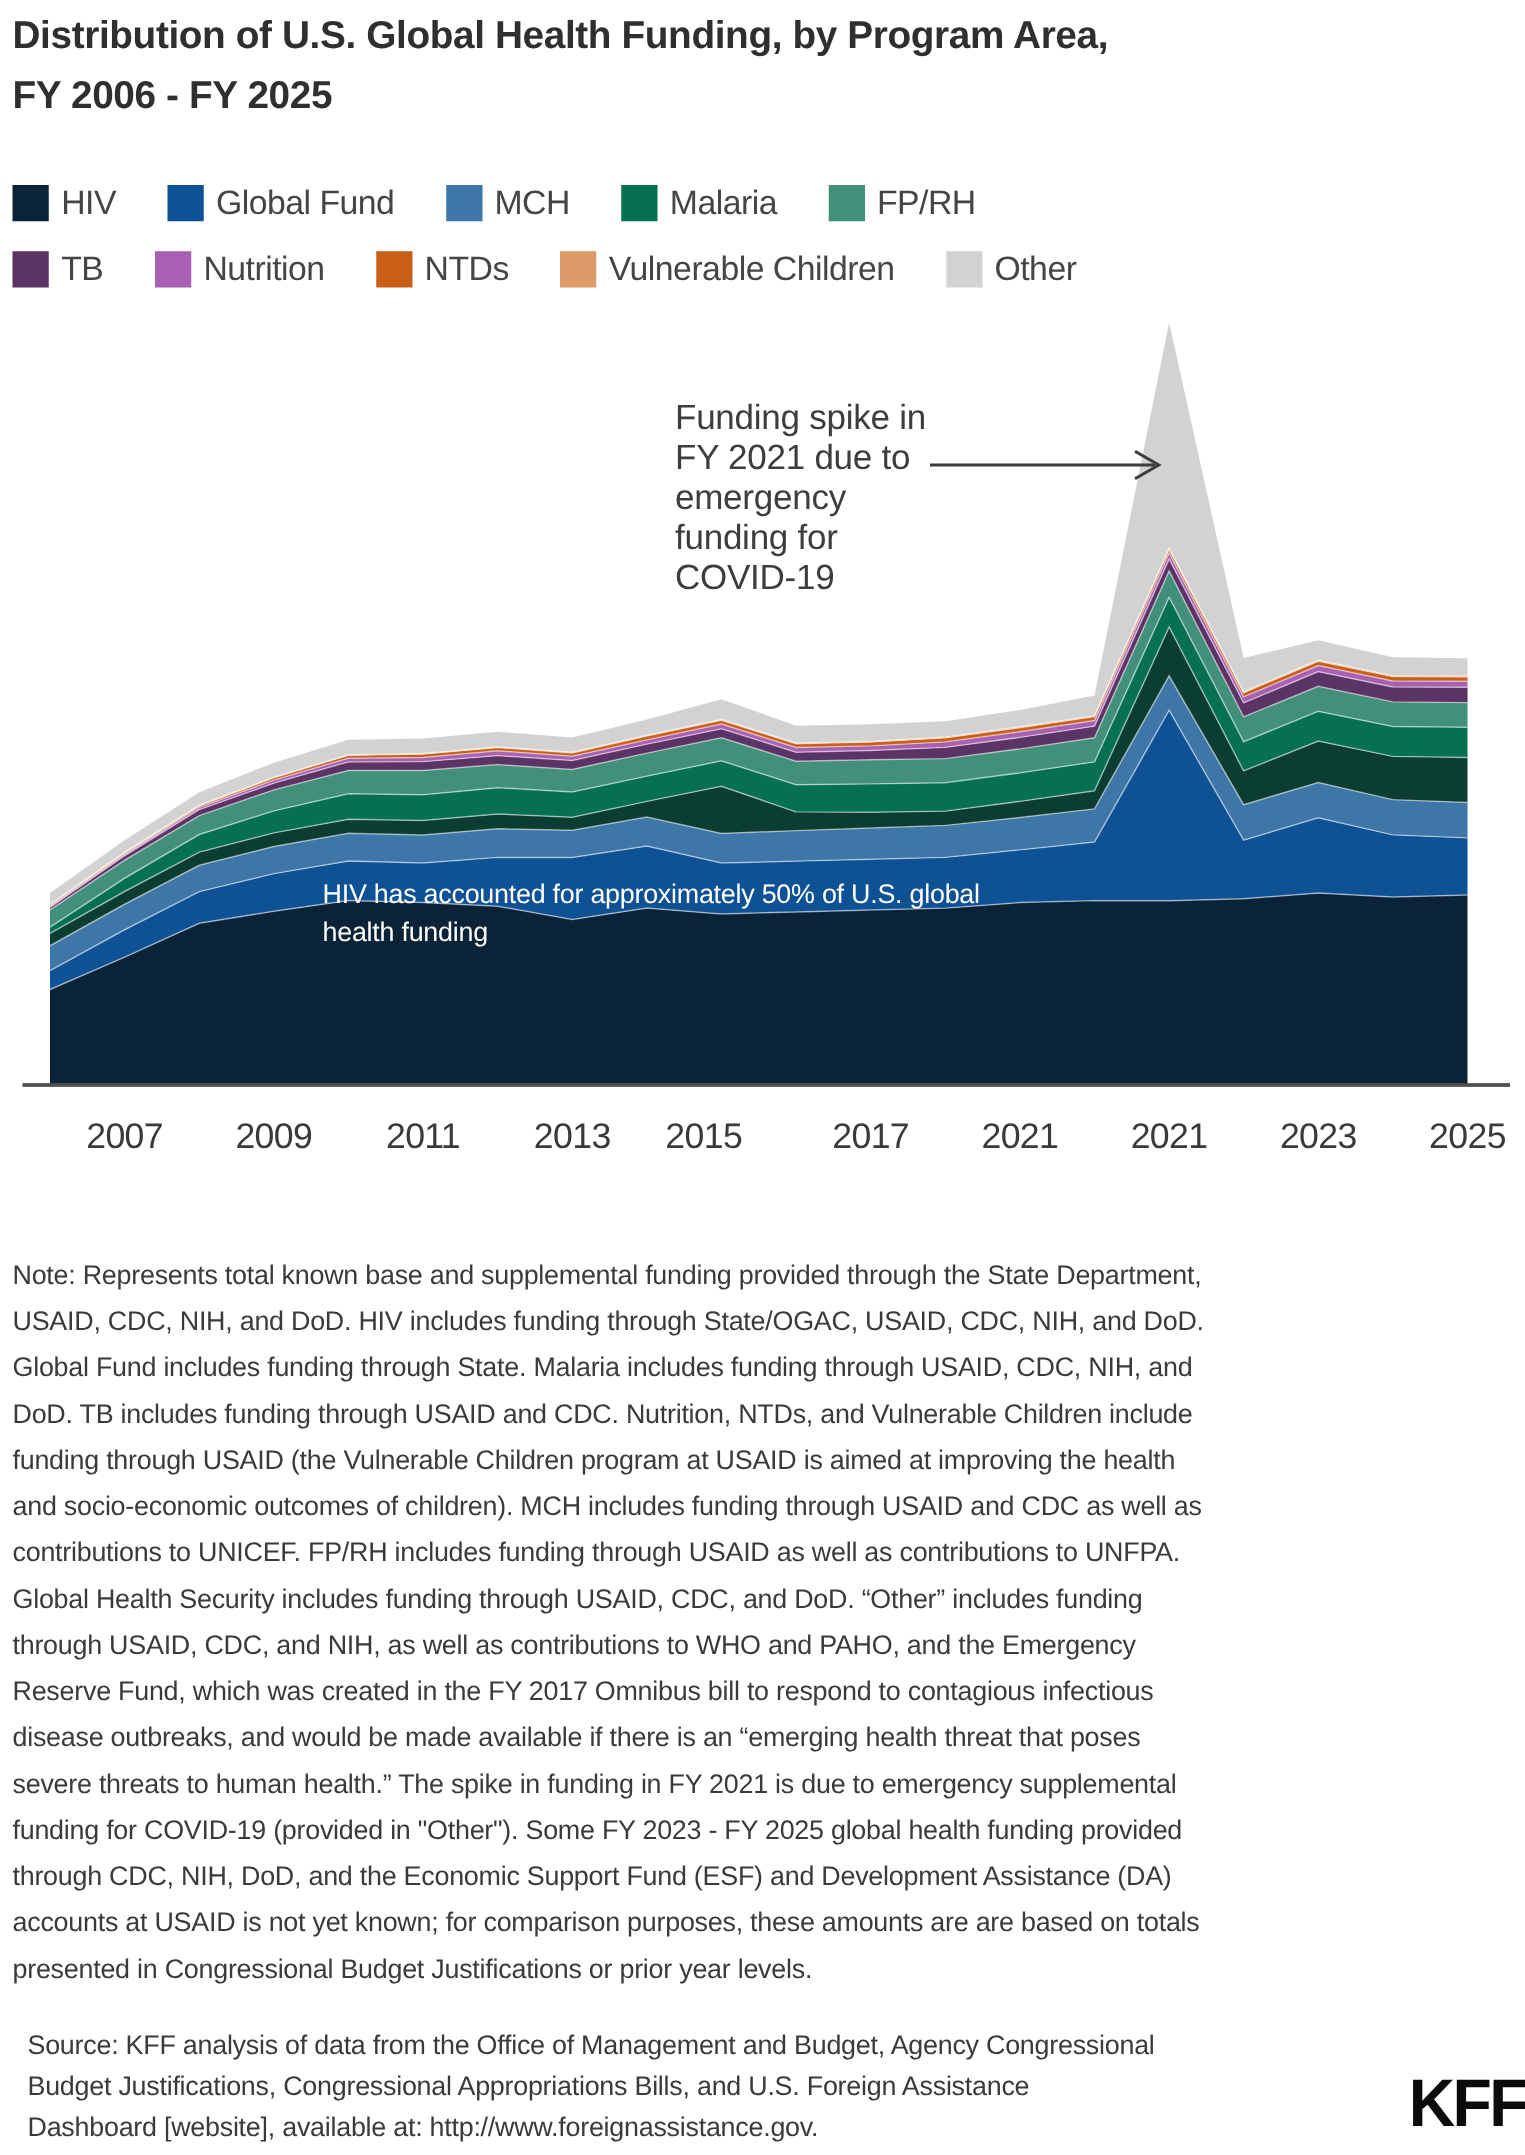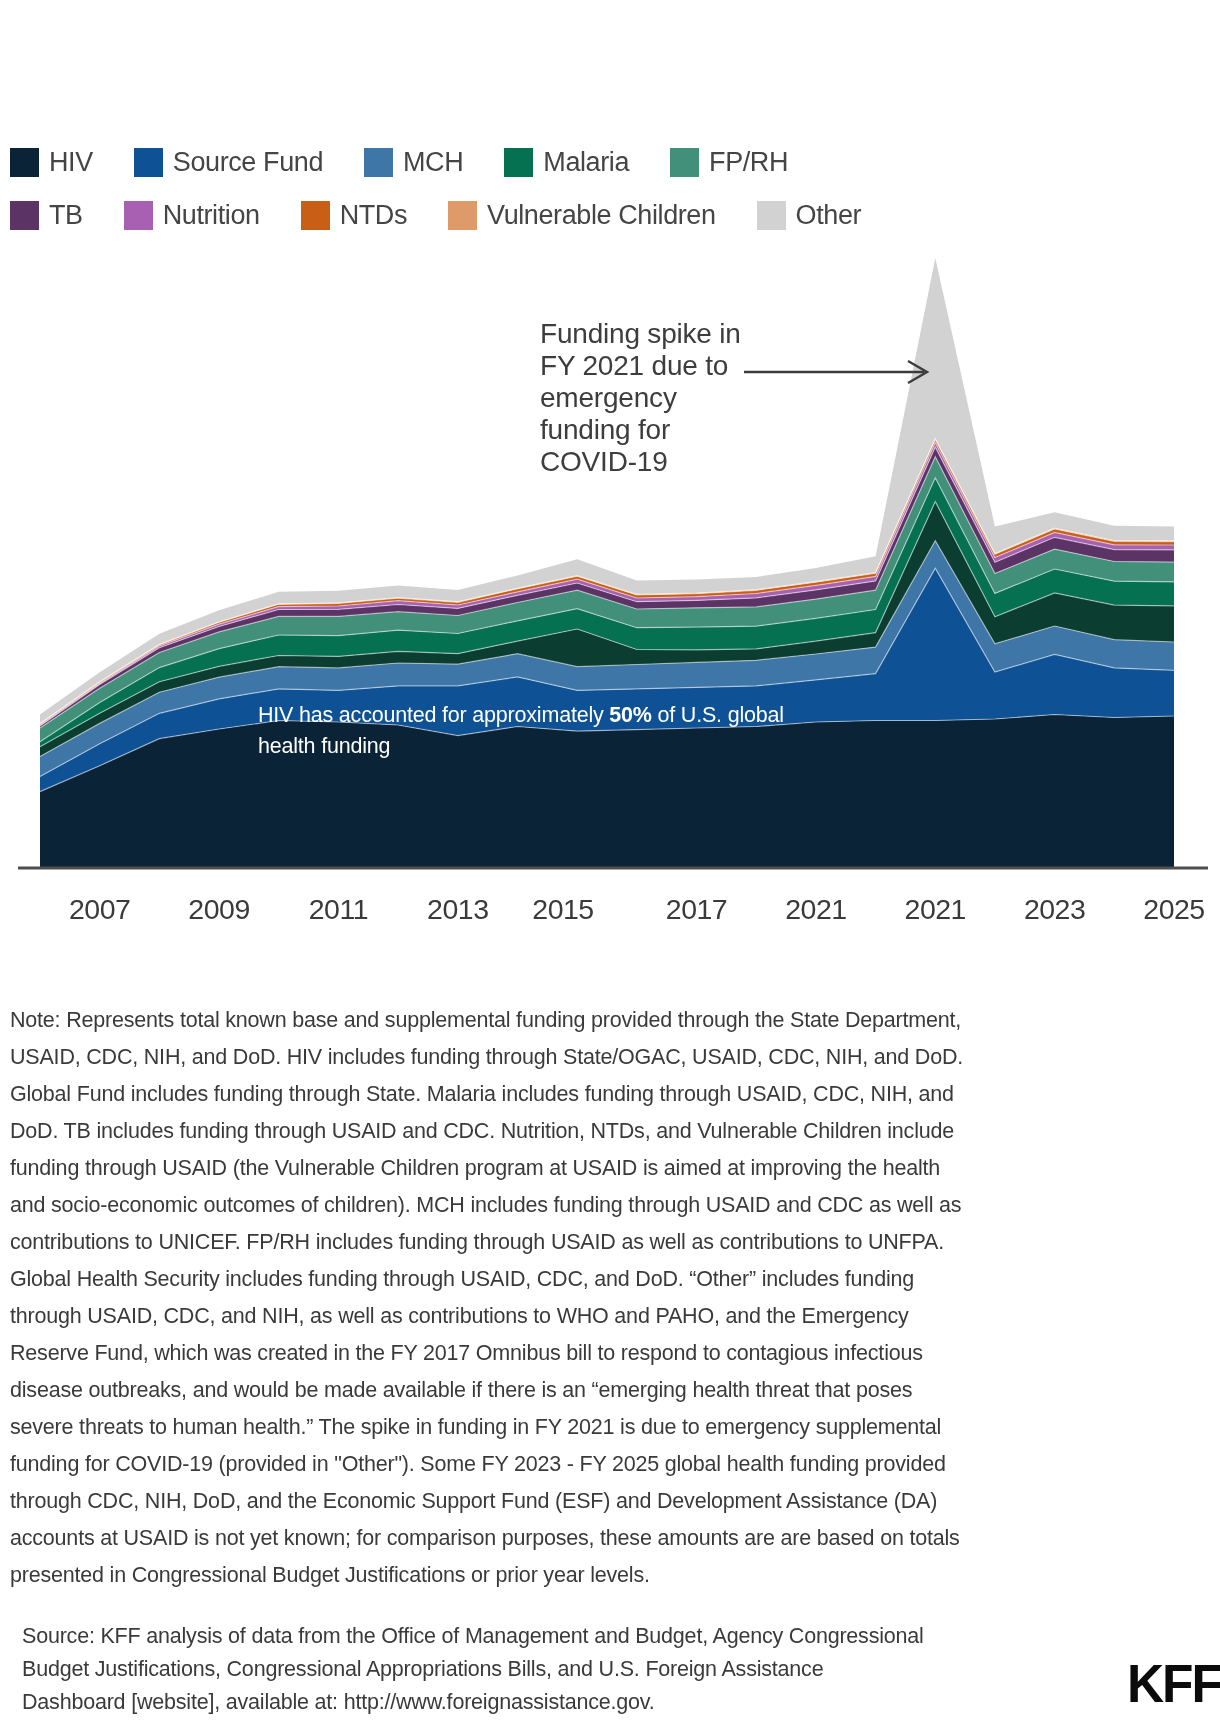--- a/index.html
+++ b/index.html
@@ -22,21 +22,21 @@
   .chart-wrap{position:absolute;left:0;top:0;width:1220px;height:960px;}
   #chart-svg{position:absolute;left:0;top:0;}
   .annotation{
     position:absolute;left:540px;top:318px;width:260px;
     font-size:28px;line-height:32px;color:#3d3d3d;white-space:pre-line;letter-spacing:-0.2px;
   }
   .hiv-label{
     position:absolute;left:258px;top:700px;width:540px;
     font-size:21.5px;line-height:31px;color:#ffffff;letter-spacing:-0.2px;
   }
-  .hiv-label b{font-weight:700;}
+  .hiv-label b{font-weight:400;}
   .x-axis{position:absolute;left:0;top:893px;width:1220px;height:40px;}
   .x-tick{
     position:absolute;transform:translateX(-50%);
     font-size:28.5px;color:#3a3a3a;letter-spacing:-0.5px;white-space:nowrap;
   }
   .note{
     position:absolute;left:10px;top:1002px;width:962px;margin:0;
     font-size:21.5px;line-height:37px;color:#3a3a3a;letter-spacing:-0.2px;
   }
   .source{
@@ -47,29 +47,30 @@
     position:absolute;left:1127px;top:1652px;
     font-size:49px;font-weight:700;color:#0b0b0b;letter-spacing:-2px;
     transform:scale(1.05,1.1);transform-origin:left top;
   }
 </style>
 </head>
 <body>
 
 <div class="page">
 
+  <h1 class="title"><span>Distribution of U.S. Global Health Funding, by Program Area,</span><br><span>FY 2006 - FY 2025</span></h1>
 
   <div class="legend-row" id="legend-row1">
       <div class="legend-item">
         <div class="legend-swatch" style="background: rgb(11, 35, 55);"></div>
         <span class="legend-label">HIV</span>
       </div>
       <div class="legend-item">
         <div class="legend-swatch" style="background: rgb(14, 81, 149);"></div>
-        <span class="legend-label">Source Fund</span>
+        <span class="legend-label">Global Fund</span>
       </div>
       <div class="legend-item">
         <div class="legend-swatch" style="background: rgb(61, 118, 167);"></div>
         <span class="legend-label">MCH</span>
       </div>
       <div class="legend-item">
         <div class="legend-swatch" style="background: rgb(5, 113, 80);"></div>
         <span class="legend-label">Malaria</span>
       </div>
       <div class="legend-item">

